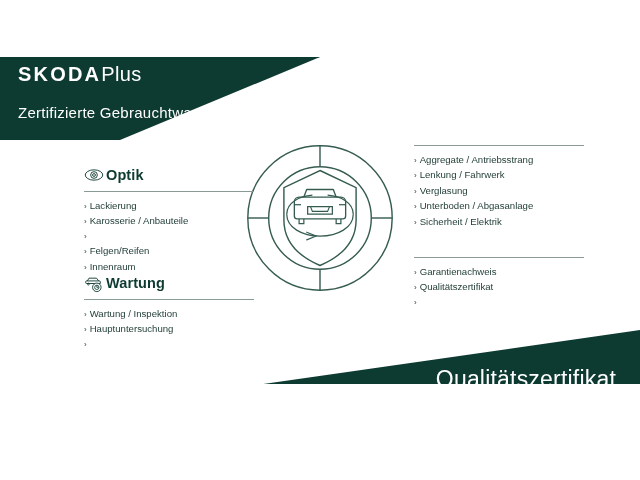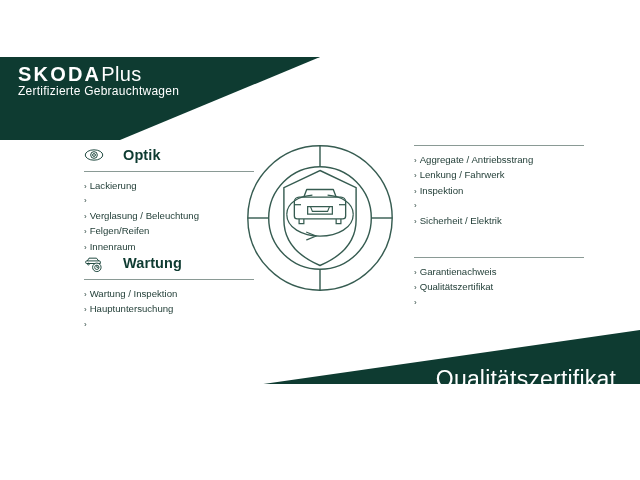--- a/index.html
+++ b/index.html
@@ -16,32 +16,32 @@
   .band{position:absolute;left:0;top:0;width:640px;height:480px;pointer-events:none;}
 
   
   .logo-wrap{
     position:absolute;left:18px;top:64px;z-index:5;
     color:#ffffff;
   }
   .logo-line1{font-size:20px;letter-spacing:.5px;line-height:1;white-space:nowrap;}
   .logo-skoda{font-weight:700;letter-spacing:2.2px;}
   .logo-plus{font-weight:400;letter-spacing:.4px;}
-  .logo-line2{font-size:12px;letter-spacing:.25px;margin-top:0;white-space:nowrap;font-weight:400;}
+  .logo-line2{font-size:15px;letter-spacing:.25px;margin-top:20px;white-space:nowrap;font-weight:400;}
 
   
   .col{position:absolute;z-index:6;}
   .col-left{left:84px;width:180px;}
   .col-right{left:414px;width:180px;}
   .sec-optik{top:144px;}
   .sec-wartung{top:252px;}
   .sec-technik{top:140px;}
   .sec-garantie{top:252px;}
 
-  .sec-head{display:flex;align-items:center;gap:19px;height:22px;}
+  .sec-head{display:flex;align-items:center;gap:2px;height:22px;margin-top:20px;}
   .sec-icon{width:20px;height:20px;flex:0 0 20px;display:block;}
   .sec-title{
     font-size:14.5px;font-weight:700;color:#0E3B31;letter-spacing:.1px;white-space:nowrap;
   }
   .sec-rule{height:1px;background:#8a9a95;margin:5px 0 7px 0;width:170px;}
   .sec-list{list-style:none;margin:0;padding:0;}
   .sec-list li{
     font-size:9.6px;color:#1d3a33;line-height:14.4px;white-space:nowrap;
     display:flex;align-items:baseline;gap:3px;
   }
@@ -90,24 +90,24 @@
       <span class="sec-title">Optik</span>
     </div>
     <div class="sec-rule"></div>
     <ul class="sec-list">
       <li>
           <span class="chev">›</span>
           <span>Lackierung</span>
         </li>
       <li>
           <span class="chev">›</span>
-        </li>
-      <li>
-          <span class="chev">›</span>
-          <span>Verglasung / Beleuchtung</span>
+          <span>Karosserie / Anbauteile</span>
+        </li>
+      <li>
+          <span class="chev">›</span>
         </li>
       <li>
           <span class="chev">›</span>
           <span>Felgen/Reifen</span>
         </li>
       <li>
           <span class="chev">›</span>
           <span>Innenraum</span>
         </li>
     </ul>
@@ -147,24 +147,25 @@
       <li>
           <span class="chev">›</span>
           <span>Aggregate / Antriebsstrang</span>
         </li>
       <li>
           <span class="chev">›</span>
           <span>Lenkung / Fahrwerk</span>
         </li>
       <li>
           <span class="chev">›</span>
-          <span>Inspektion</span>
-        </li>
-      <li>
-          <span class="chev">›</span>
+          <span>Verglasung</span>
+        </li>
+      <li>
+          <span class="chev">›</span>
+          <span>Unterboden / Abgasanlage</span>
         </li>
       <li>
           <span class="chev">›</span>
           <span>Sicherheit / Elektrik</span>
         </li>
     </ul>
   </div>
 
   <div class="col col-right sec-garantie">
     <div class="sec-rule"></div>

